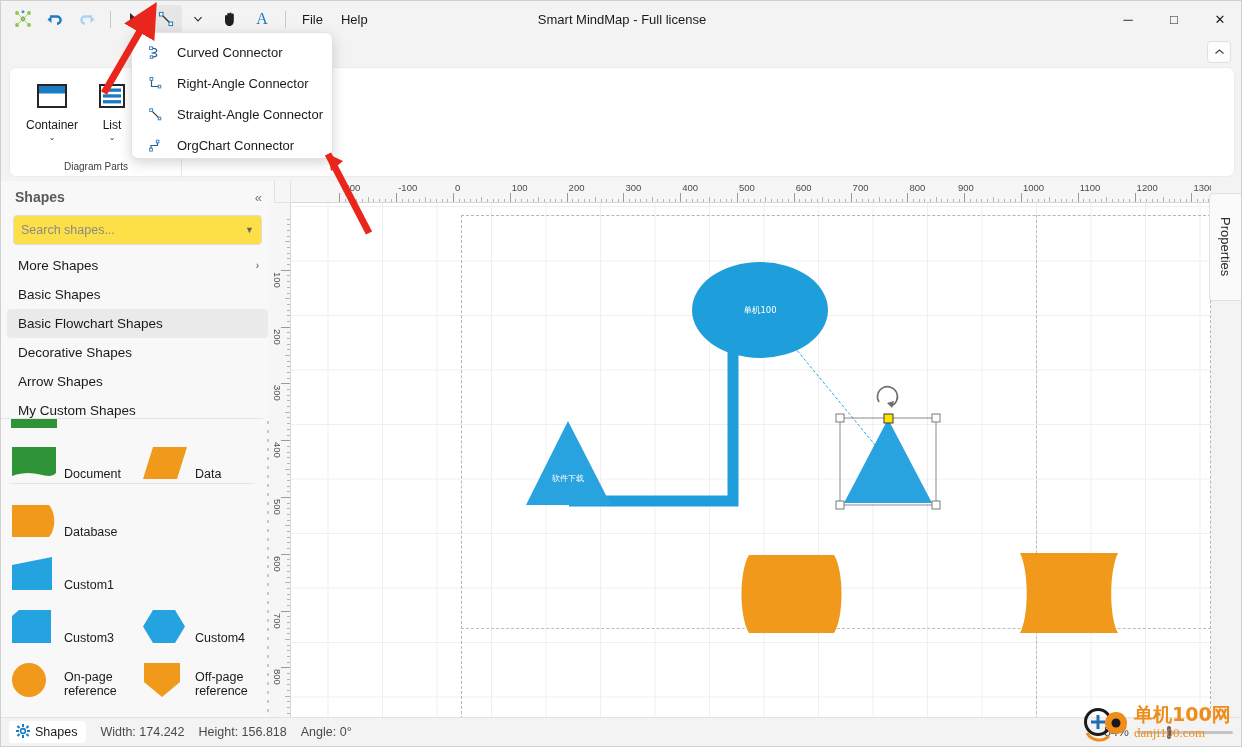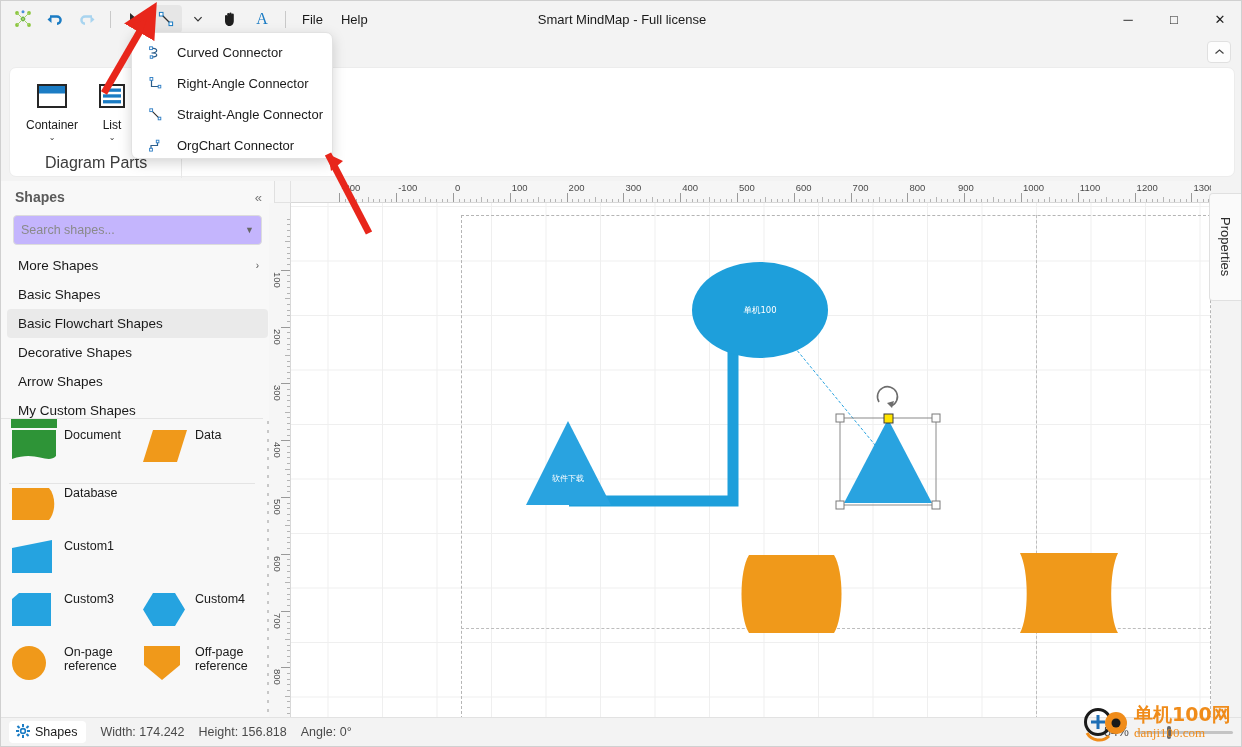--- a/index.html
+++ b/index.html
@@ -72,21 +72,21 @@
     position: absolute; left: 0; top: 0; width: 172px; height: 110px;
     border-right: 1px solid #e8e8e8;
   }
   .rgroup-items { display: flex; align-items: flex-start; padding: 10px 0 0 14px; gap: 4px; }
   .ritem { width: 56px; display: flex; flex-direction: column; align-items: center; cursor: default; }
   .ritem .glyph { height: 38px; display: flex; align-items: center; justify-content: center; }
   .ritem .lbl { font-size: 12px; color: #1a1a1a; margin-top: 3px; line-height: 13px; }
   .ritem .caret { font-size: 8px; color: #333; margin-top: 1px; line-height: 9px; }
   .rgroup-title {
     position: absolute; bottom: 6px; left: 0; width: 172px; text-align: center;
-    font-size: 16px; color: #3b3b3b;
+    font-size: 10px; color: #3b3b3b;
   }
 
   
   .dropdown {
     position: absolute; left: 130px; top: 31px; width: 202px; height: 127px;
     background: #ffffff; border: 1px solid #e2e2e2; border-radius: 7px;
     box-shadow: 0 4px 13px rgba(0,0,0,0.17);
     padding: 4px 0; z-index: 60;
   }
   .dd-item {
@@ -101,21 +101,21 @@
     position: absolute; left: 0; top: 180px; width: 274px; height: 538px;
     background: #f8f8f8; border-right: 1px solid #e0e0e0;
   }
   .sp-header {
     height: 32px; display: flex; align-items: center; justify-content: space-between;
     padding: 0 12px 0 14px;
   }
   .sp-title { font-size: 14px; color: #5a5a5a; font-weight: bold; }
   .sp-collapse { font-size: 13px; color: #777; }
   .sp-search {
-    margin: 2px 12px 6px 12px; height: 26px; background: #c4b5fd;
+    margin: 2px 12px 6px 12px; height: 26px; background: #fde047;
     border: 1px solid #dcdcdc; border-radius: 4px;
     display: flex; align-items: center; padding: 14px 7px;
   }
   .sp-search input {
     flex: 1; border: none; outline: none; font-size: 12.5px; color: #333;
     font-family: "Liberation Sans", sans-serif; background: transparent;
   }
   .sp-search input::placeholder { color: #8a8a8a; }
   .sp-search .chev { font-size: 9px; color: #666; }
   .cat-list { padding: 0 6px; }
@@ -124,21 +124,21 @@
     padding: 0 9px 0 11px; font-size: 13.5px; color: #1a1a1a; border-radius: 4px; cursor: default;
   }
   .cat.selected { background: #eaeaea; }
   .cat .arrow { font-size: 10px; color: #555; }
   .gallery {
     position: absolute; left: 0; top: 237px; width: 262px; height: 301px;
     overflow: hidden; background: #f8f8f8; border-top: 1px solid #e4e4e4;
   }
   .gal-row { display: flex; height: 53px; }
   .gal-cell {
-    width: 131px; display: flex; align-items: flex-start; gap: 7px;
+    width: 131px; display: flex; align-items: flex-end; gap: 7px;
     padding-left: 10px; border-radius: 4px; cursor: default;
   }
   .gal-cell.hl { background: #eeeeee; }
   .gal-swatch { width: 46px; height: 36px; flex: none; position: relative; }
   .gal-label { font-size: 12.5px; color: #1a1a1a; line-height: 14px; }
   .gal-div { height: 1px; background: #e4e4e4; margin: 2px 8px; }
   .panel-scroll {
     position: absolute; right: 4px; top: 240px; width: 4px; height: 290px;
   }
   .panel-scroll i {

